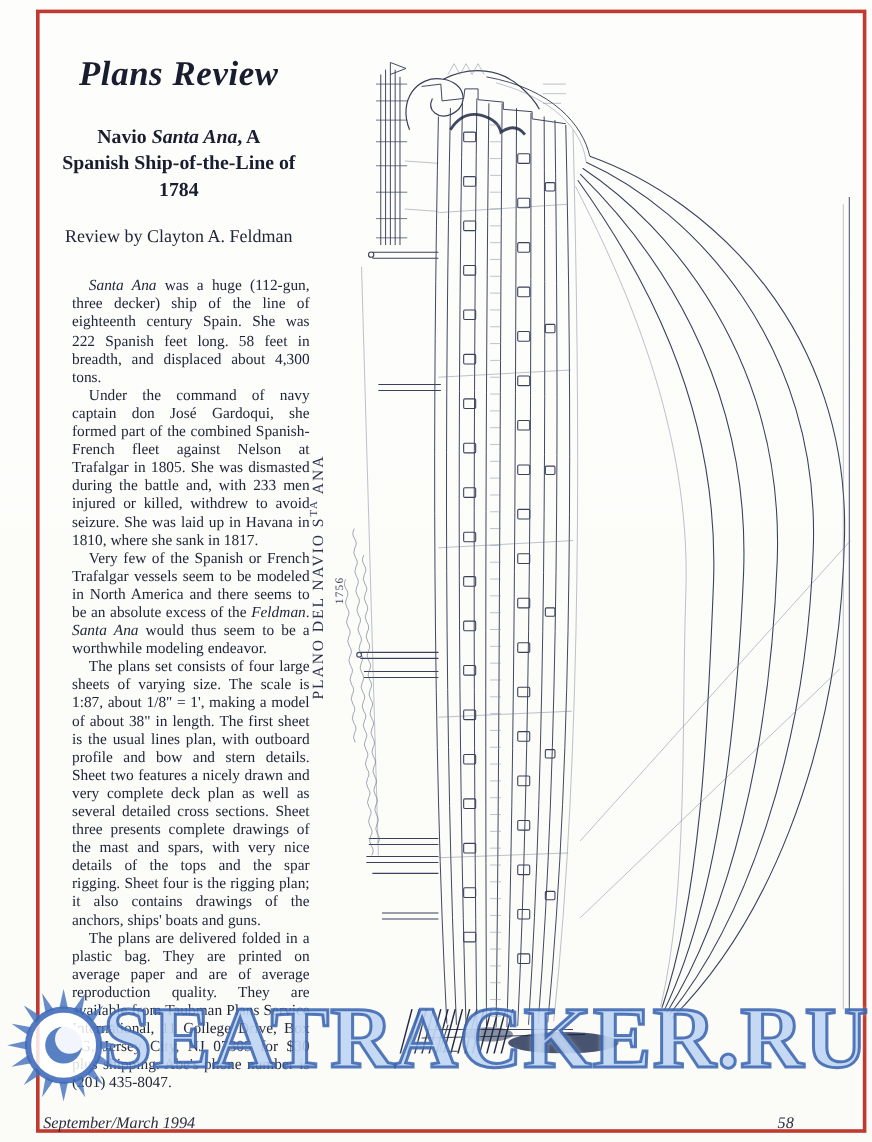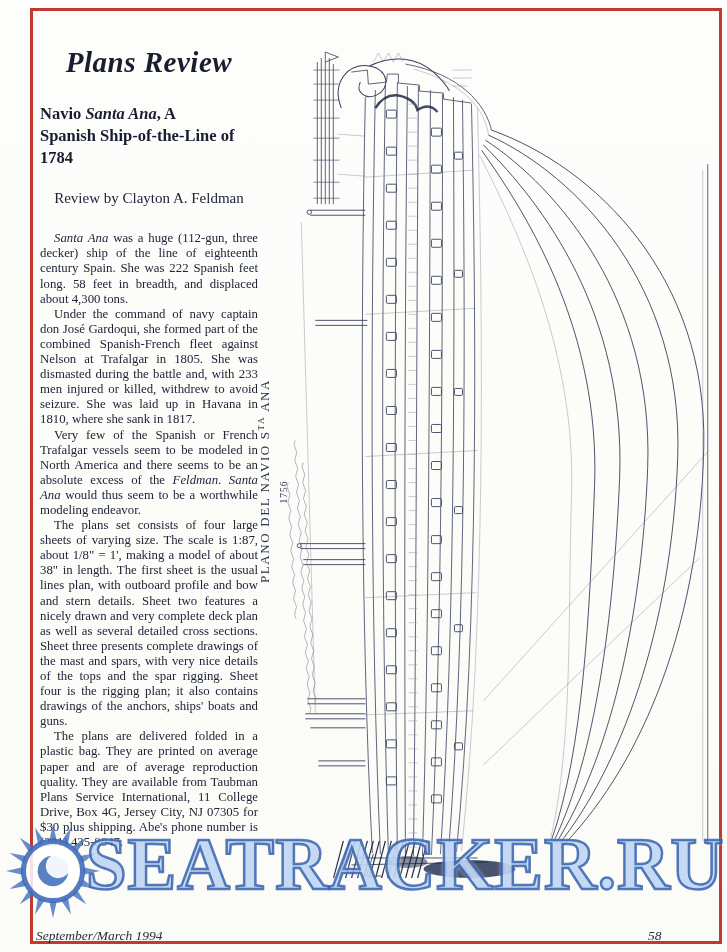--- a/index.html
+++ b/index.html
@@ -18,27 +18,27 @@
     position:absolute;left:30px;top:8px;right:5px;bottom:8px;
     border:3px solid var(--frame-red);z-index:7;pointer-events:none;
   }
   
   .left-col{position:absolute;left:40px;top:46px;width:218px;z-index:2;}
   .title{
     margin:0;text-align:center;font-style:italic;font-weight:700;
     font-size:29px;letter-spacing:.5px;color:#181d30;
   }
   .heading{
-    margin:24px 0 0 0;font-weight:700;
+    margin:24px 0 0 0;text-align:center;font-weight:700;
     font-size:16.5px;line-height:1.32;color:#181d30;
   }
   .byline{
     margin:22px 0 0 0;text-align:center;font-size:15px;
   }
-  .body-text{margin-top:24px;font-size:12.8px;line-height:15.1px;text-align:justify;}
+  .body-text{margin-top:24px;font-size:12.8px;line-height:15.1px;text-align:justify;margin-left:20px;}
   .body-text p{margin:0;text-indent:14px;}
   
   .ship-svg{position:absolute;left:255px;top:12px;width:466px;height:866px;z-index:1;}
   .ship-svg path,.ship-svg line,.ship-svg rect,.ship-svg circle,.ship-svg polyline{fill:none;}
   .ink{stroke:var(--ink);stroke-width:.8;}
   .ink9{stroke:var(--ink);stroke-width:.9;}
   .faint{stroke:#6d7690;stroke-width:.5;opacity:.75;}
   .orn{stroke:var(--ink);stroke-width:1;}
   .blob{stroke:var(--ink-dark);stroke-width:2.4;opacity:.85;}
   #gunports rect{stroke:var(--ink);stroke-width:.9;}

